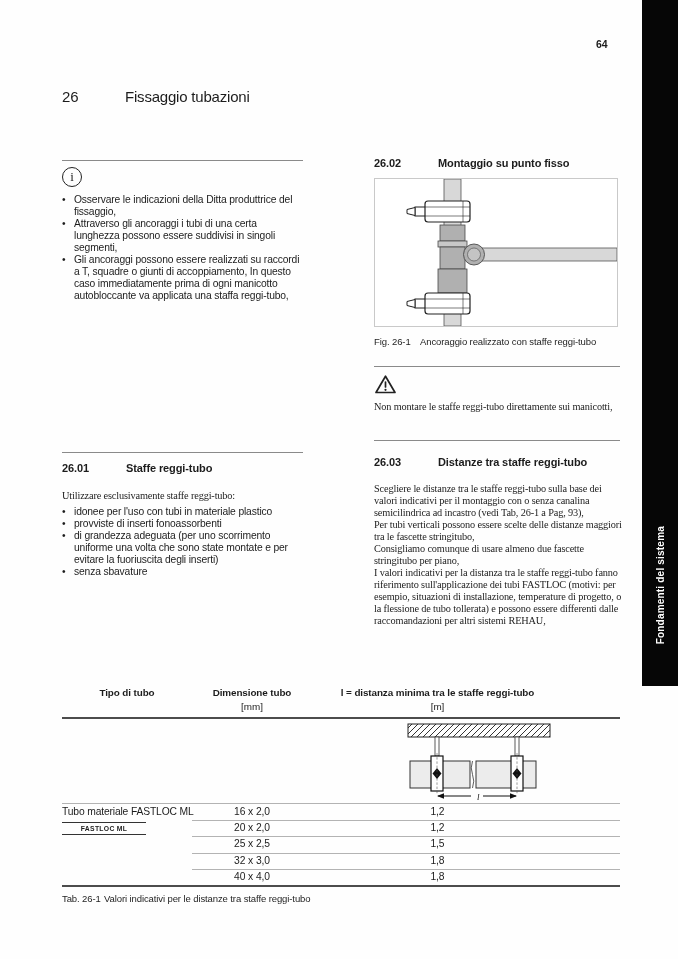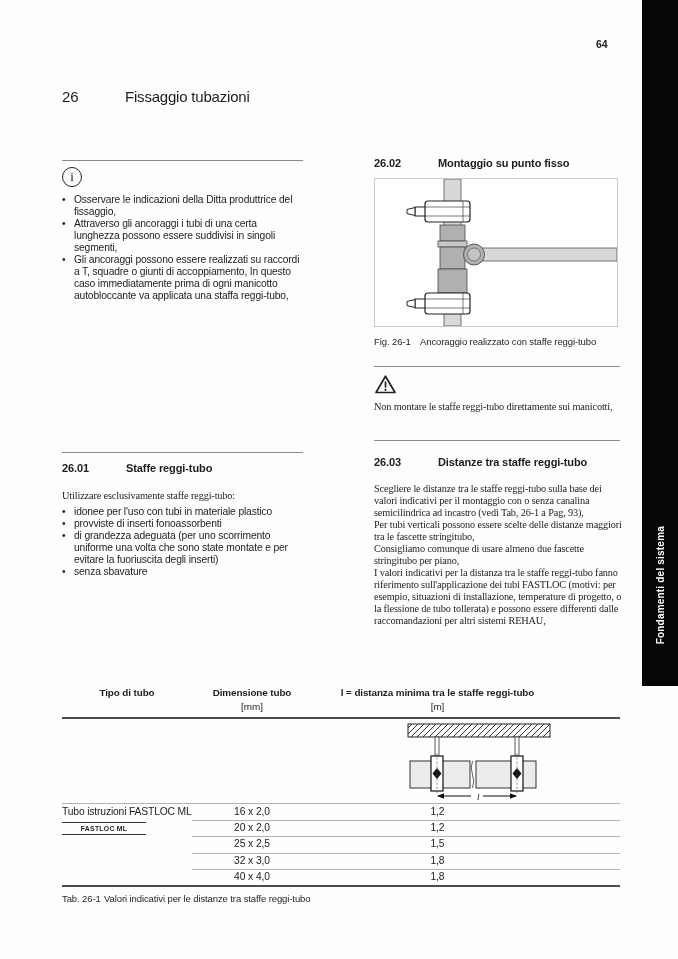--- a/index.html
+++ b/index.html
@@ -248,21 +248,21 @@
       <line x1="40" y1="76" x2="73" y2="76" stroke="#111" stroke-width="1"></line>
       <line x1="85" y1="76" x2="118" y2="76" stroke="#111" stroke-width="1"></line>
       <polygon points="39,76 46,73.3 46,78.7" fill="#111"></polygon>
       <polygon points="119,76 112,73.3 112,78.7" fill="#111"></polygon>
       <text x="79" y="79.5" font-size="9" font-family="Liberation Serif, serif" font-style="italic" fill="#111">l</text>
     </g>
   </svg>
 
   <div class="abs hrule-light" style="top:803px"></div>
 
-  <div class="abs tube-label">Tubo istruzioni FASTLOC ML</div>
+  <div class="abs tube-label">Tubo materiale FASTLOC ML</div>
   <div class="abs tube-logo">FASTLOC ML</div>
 
   <div class="abs rows">
 
   <div class="dim-row">
 
       <span class="dim">16 x 2,0</span>
       <span class="dist">1,2</span>
     </div>
       <div class="dim-row">

